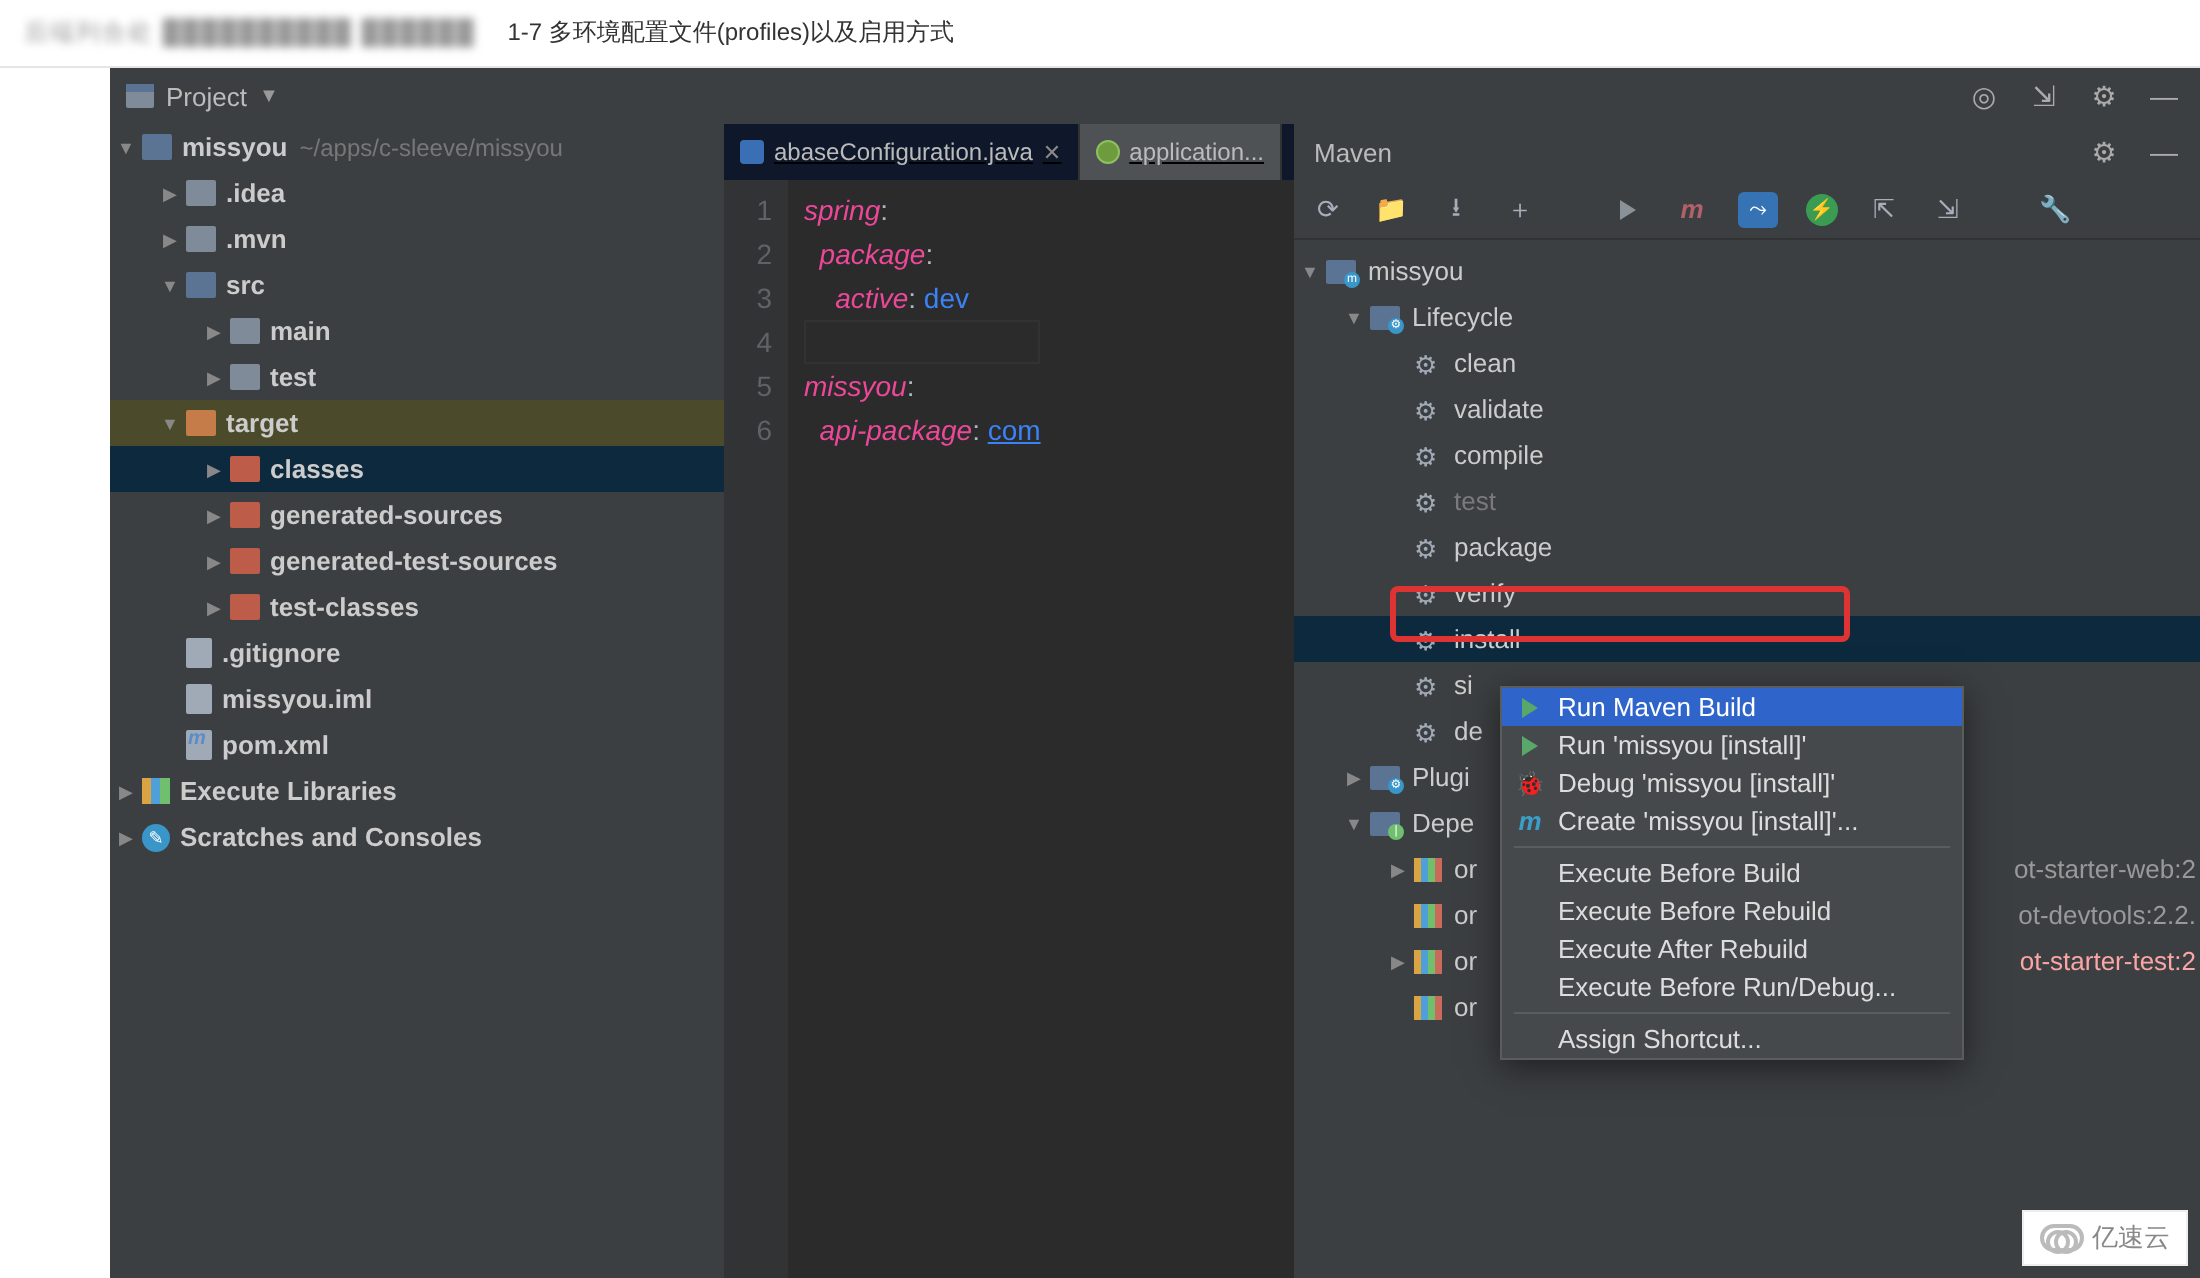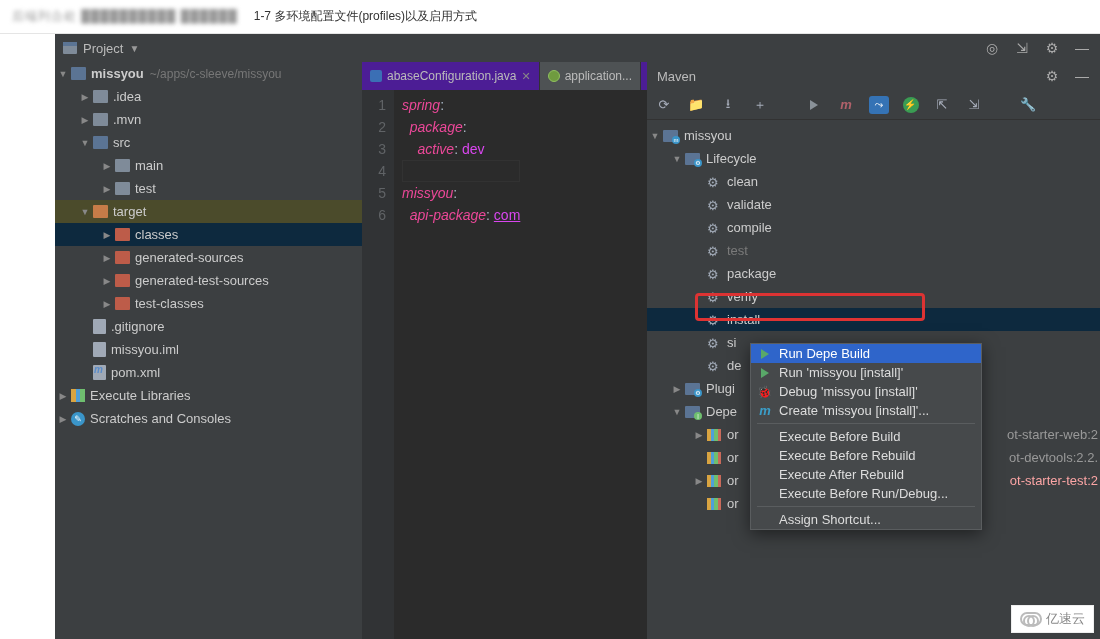--- a/index.html
+++ b/index.html
@@ -27,42 +27,42 @@
 .tree { width:307px; background:#3c3f41; color:#bbb; font-size:13px; overflow:hidden; }
 .tree .row { display:flex; align-items:center; height:23px; white-space:nowrap; }
 .tree .arrow { width:12px; text-align:center; color:#888; font-size:9px; margin-right:2px; }
 .tree .fold { width:15px; height:13px; margin-right:5px; border-radius:1px; }
 .tree .fold.blue { background:#5b7494; }
 .tree .fold.grey { background:#7f8b99; }
 .tree .fold.orange { background:#c67c48; }
 .tree .fold.red { background:#bd5c49; }
 .tree .fileico { width:13px; height:15px; margin-right:5px; background:#a0a9b6; border-radius:1px; position:relative; }
 .tree .fileico.m::after { content:"m"; position:absolute; left:1px; top:-1px; font-size:10px; color:#5a8cc9; font-style:italic; font-weight:bold; }
-.tree .name { color:#ccc; }
+.tree .name { color:#ccc;font-weight:bold; }
 .tree .path { color:#777; margin-left:6px; font-size:12px; }
 .tree .row.bold .name { font-weight:bold; }
 .tree .row.tgt { background:#4b4b2b; }
 .tree .row.cls { background:#0d293e; }
 .libico { width:14px; height:13px; margin-right:5px; background:linear-gradient(90deg,#d9a441 0 33%,#4fa0d9 33% 66%,#6fbf6f 66%); }
 .scratch { width:14px; height:14px; margin-right:5px; border-radius:50%; background:#3a95c9; display:flex; align-items:center; justify-content:center; color:#fff; font-size:9px; }
 
 
 .editor { flex:1; display:flex; flex-direction:column; min-width:0; }
-.tabs { height:28px; background:#4c1d95; display:flex; align-items:stretch; }
+.tabs { height:28px; background:#0f172a; display:flex; align-items:stretch;text-decoration:underline; }
 .tab { display:flex; align-items:center; padding:0 8px; font-size:12px; color:#bbb; gap:5px; border-right:1px solid #323232; }
 .tab .close { color:#888; font-size:11px; }
 .tab.active { background:#4e5254; }
 .tab .fico { width:12px; height:12px; border-radius:2px; }
 .tab .fico.j { background:#3b6fb5; }
 .tab .fico.y { background:#6f9b3f; border:1px solid #8fc05f; border-radius:50%; width:12px; height:12px; }
 .codewrap { flex:1; display:flex; background:#2b2b2b; font-family:Menlo,Consolas,monospace; font-size:14px; }
 .gutter { width:32px; text-align:right; padding:4px 8px 0 0; color:#606366; line-height:22px; background:#313335; }
 .code { padding:4px 0 0 8px; line-height:22px; white-space:pre; color:#a9b7c6; }
 .k { color:#ec4899;font-style:italic; }
-.v { color:#d946ef;margin-top:42px; }
+.v { color:#3b82f6;margin-top:42px; }
 .cur { box-shadow:inset 0 0 0 1px #323232; display:inline-block; width:100%; }
 
 
 .maven { width:453px; background:#3c3f41; display:flex; flex-direction:column; color:#bbb; font-size:13px; position:relative; }
 .mhead { height:28px; display:flex; align-items:center; padding:0 10px; justify-content:space-between; }
 .mtools { height:30px; display:flex; align-items:center; padding:0 8px; gap:14px; border-bottom:1px solid #323232; }
 .mico { width:18px; height:18px; display:flex; align-items:center; justify-content:center; color:#a7adba; }
 .mico.m { color:#b0616a; font-weight:bold; font-style:italic; }
 .mico.sk { background:#3573b5; border-radius:3px; color:#fff; font-size:11px; width:20px; height:18px; }
 .mico.grn { background:#3a9c53; border-radius:50%; width:16px; height:16px; color:#fff; font-size:10px; }
@@ -343,21 +343,21 @@
           </div>
 
         <div class="redbox" style="left:48px; top:173px; width:230px; height:28px;"></div>
       </div>
 
       <div class="ctx" style="left:103px; top:281px; width:232px;">
         <div class="item hi">
             <span class="runico">
               <span class="tri-g"></span>
             </span>
-            <span>Run Depe Build</span>
+            <span>Run Maven Build</span>
           </div>
         <div class="item">
             <span class="runico">
               <span class="tri-g"></span>
             </span>
             <span>Run 'missyou [install]'</span>
           </div>
         <div class="item">
             <span class="runico bug">🐞</span>
             <span>Debug 'missyou [install]'</span>

